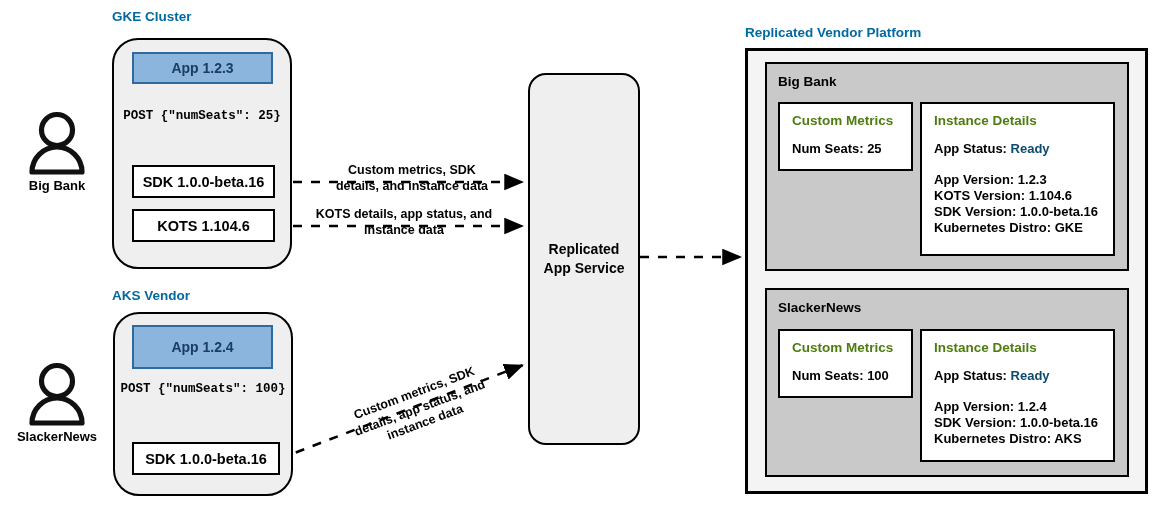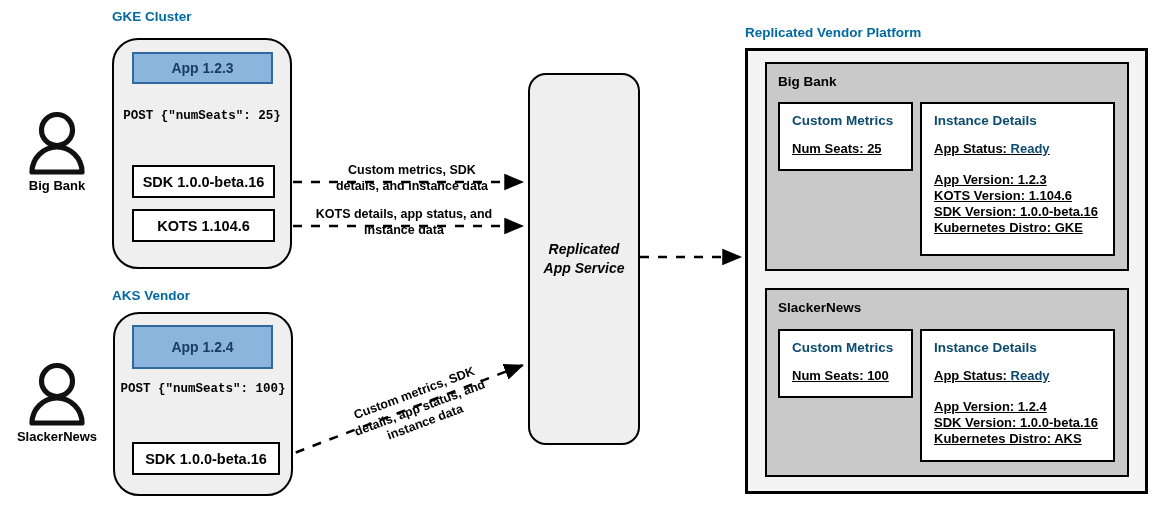--- a/index.html
+++ b/index.html
@@ -121,29 +121,28 @@
     color: #000000;
     white-space: nowrap;
   }
   .panel {
     background: #ffffff;
     border: 2.5px solid #000000;
   }
   .panel-title {
     font-size: 13.5px;
     font-weight: bold;
-    color: #0c4a6e;
+    color: #4d7c0f;
     white-space: nowrap;
   }
   .panel-line {
     font-size: 13px;
     font-weight: bold;
     color: #000000;
     white-space: nowrap;
-    text-decoration: underline;
   }
   .status-ready { color: #0c4a6e; }
 
   svg.overlay {
     position: absolute;
     left: 0; top: 0;
     width: 1166px; height: 516px;
     pointer-events: none;
   }
 </style>
@@ -217,21 +216,21 @@
     <div>KOTS details, app status, and</div>
     <div>instance data</div>
   </div>
 
   <div class="abs edge-label rotated" style="left:330px; top:385px; width:180px;">
     <div>Custom metrics, SDK</div>
     <div>details, app status, and</div>
     <div>instance data</div>
   </div>
 
-  <div class="abs service-box" style="left:528px; top:73px; width:112px; height:372px;font-style:italic;">
+  <div class="abs service-box" style="left:528px; top:73px; width:112px; height:372px;">
     <div>
       <div>Replicated</div>
       <div>App Service</div>
     </div>
   </div>
 
   <div class="abs diagram-title" style="left:745px; top:25px; width:403px;">Replicated Vendor Platform</div>
 
   <div class="abs platform-box" style="left:745px; top:48px; width:403px; height:446px;"></div>
 

